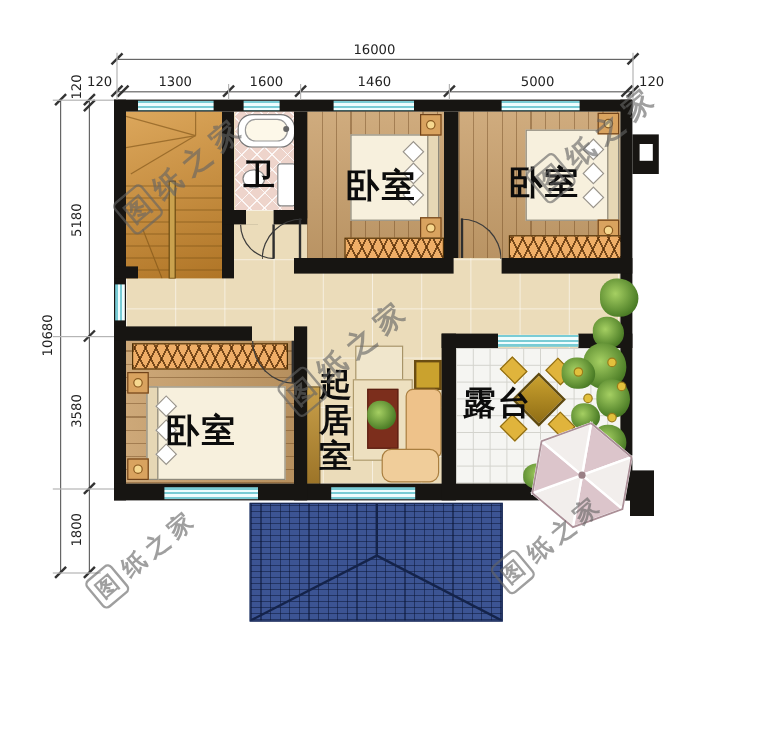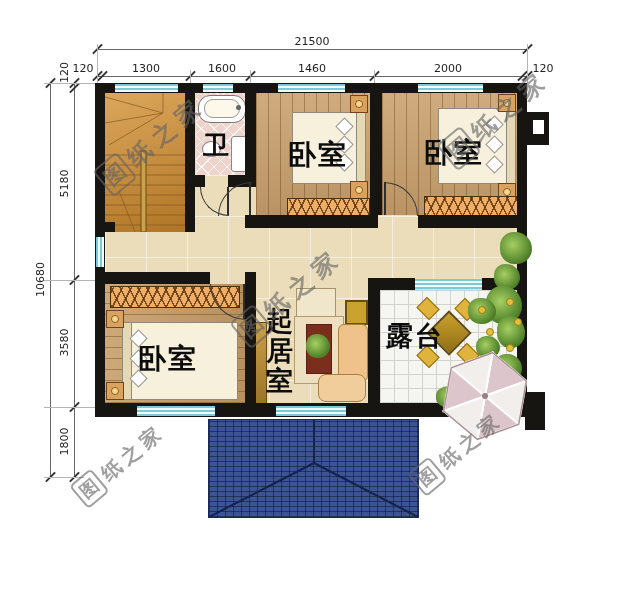--- a/index.html
+++ b/index.html
@@ -204,34 +204,34 @@
   <div class="rlab" style="left:203px;top:128px;font-size:26px">卫</div>
   <div class="rlab" style="left:288px;top:136px;font-size:28px">卧室</div>
   <div class="rlab" style="left:424px;top:134px;font-size:28px">卧室</div>
   <div class="rlab" style="left:138px;top:340px;font-size:28px">卧室</div>
   <div class="rlab" style="left:386px;top:318px;font-size:27px">露台</div>
   <div class="rlab" style="left:266px;top:306px;font-size:27px;width:30px;word-break:break-all;line-height:1.12;letter-spacing:0">起居室</div>
 
   <div class="dimline" style="left:97px;top:49px;width:430px;height:1px"></div>
   <div class="tick" style="left:91px;top:48px"></div>
   <div class="tick" style="left:521px;top:48px"></div>
-  <div class="dimlab" style="left:282px;top:35px;width:60px">21500</div>
+  <div class="dimlab" style="left:282px;top:35px;width:60px">16000</div>
   <div class="dimline" style="left:97px;top:76px;width:430px;height:1px"></div>
   <div class="tick" style="left:91px;top:75px"></div>
   <div class="tick" style="left:96px;top:75px"></div>
   <div class="tick" style="left:184px;top:75px"></div>
   <div class="tick" style="left:244px;top:75px"></div>
   <div class="tick" style="left:368px;top:75px"></div>
   <div class="tick" style="left:516px;top:75px"></div>
   <div class="tick" style="left:521px;top:75px"></div>
   <div class="dimlab" style="left:64px;top:62px;width:38px">120</div>
   <div class="dimlab" style="left:116px;top:62px;width:60px">1300</div>
   <div class="dimlab" style="left:192px;top:62px;width:60px">1600</div>
   <div class="dimlab" style="left:282px;top:62px;width:60px">1460</div>
-  <div class="dimlab" style="left:418px;top:62px;width:60px">2000</div>
+  <div class="dimlab" style="left:418px;top:62px;width:60px">5000</div>
   <div class="dimlab" style="left:524px;top:62px;width:38px">120</div>
   <div class="wit" style="left:97px;top:44px;width:1px;height:39px"></div>
   <div class="wit" style="left:527px;top:44px;width:1px;height:39px"></div>
   <div class="wit" style="left:190px;top:70px;width:1px;height:13px"></div>
   <div class="wit" style="left:250px;top:70px;width:1px;height:13px"></div>
   <div class="wit" style="left:374px;top:70px;width:1px;height:13px"></div>
 
   <div class="dimline" style="left:50px;top:83px;width:1px;height:394px"></div>
   <div class="tick" style="left:44px;top:82px"></div>
   <div class="tick" style="left:44px;top:476px"></div>

